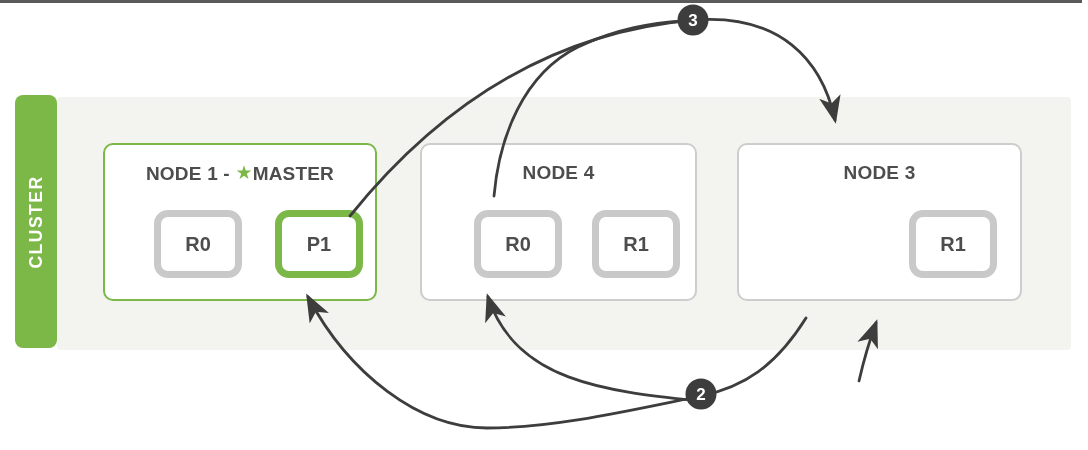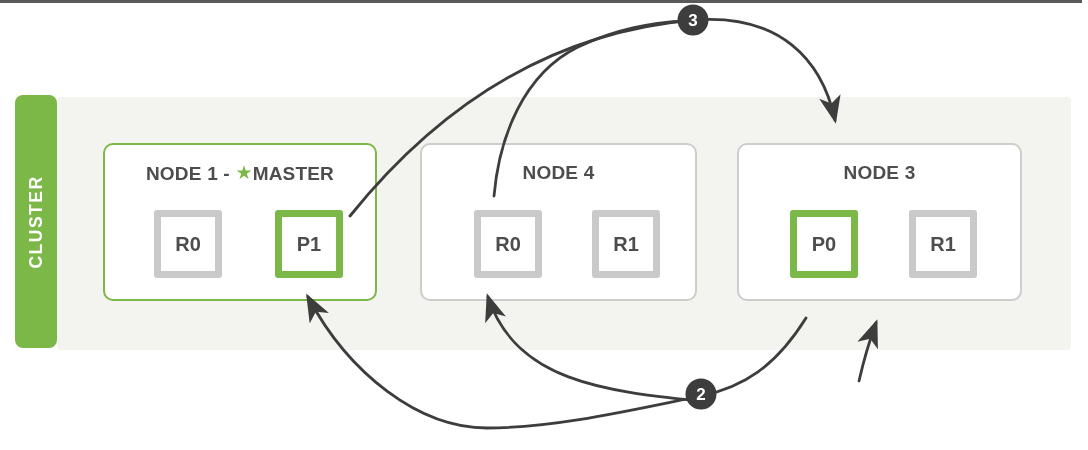--- a/index.html
+++ b/index.html
@@ -48,22 +48,22 @@
     color: var(--text, #4d4d4d); letter-spacing: 0.2px; white-space: nowrap;
   }
   .star {
     color: var(--green, #7cb848);
     font-size: 19px;
     font-family: "DejaVu Sans", sans-serif;
     position: relative; top: -1px;
   }
   .shard {
     position: absolute; top: 65px;
-    width: 68px; height: 68px;
-    background: #ffffff; border-radius: 3px;
+    width: 88px; height: 68px;
+    background: #ffffff; border-radius: 14px;
     display: flex; align-items: center; justify-content: center;
     font-size: 20px; font-weight: bold; color: var(--text, #4d4d4d);
   }
   .shard.replica { border: 7px solid var(--shard-border-gray, #c9c9c9); }
   .shard.primary { border: 7px solid var(--green, #7cb848); text-align: center; }
   .overlay {
     position: absolute; left: 0; top: 0;
     width: 1088px; height: 450px;
     pointer-events: none;
   }
@@ -110,23 +110,20 @@
     <div class="shard replica" style="left:52px">
       <span>R0</span>
     </div>
     <div class="shard replica" style="left:170px">
       <span>R1</span>
     </div>
   </div>
 
   <div class="node node-3">
     <div class="node-title">NODE 3</div>
-    <div class="shard primary" style="left:51px">
-      <span>P0</span>
-    </div>
     <div class="shard replica" style="left:170px">
       <span>R1</span>
     </div>
   </div>
 
   <svg class="overlay" viewBox="0 0 1088 450" xmlns="http://www.w3.org/2000/svg">
     <defs>
       <marker id="arrowhead" markerWidth="11" markerHeight="9" refX="8.6" refY="4.5" orient="auto" markerUnits="strokeWidth">
         <path d="M0,0.6 L10,4.5 L0,8.4 L2.6,4.5 Z"></path>
       </marker>

